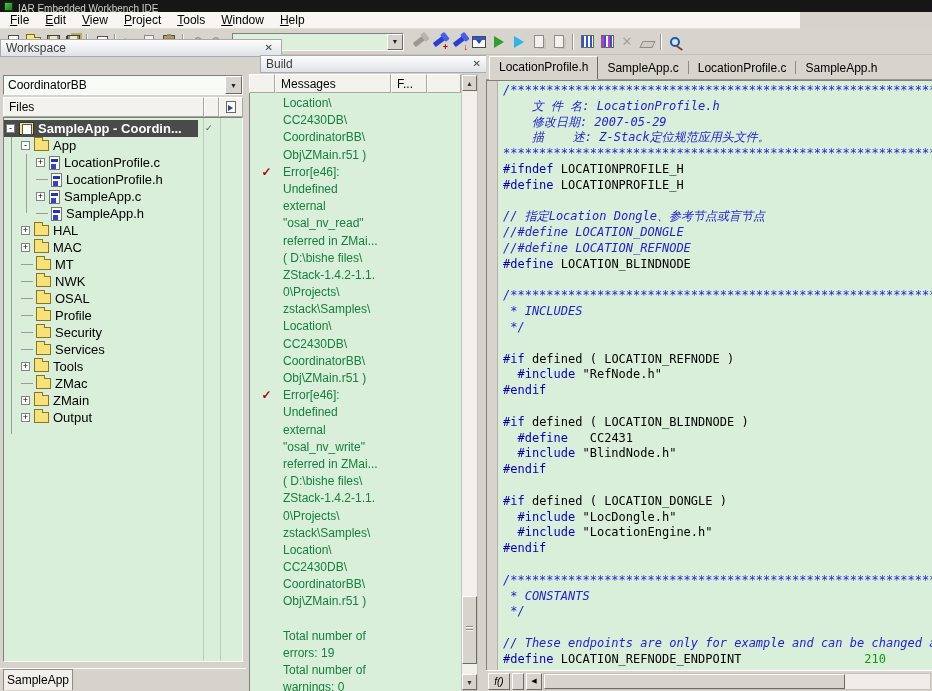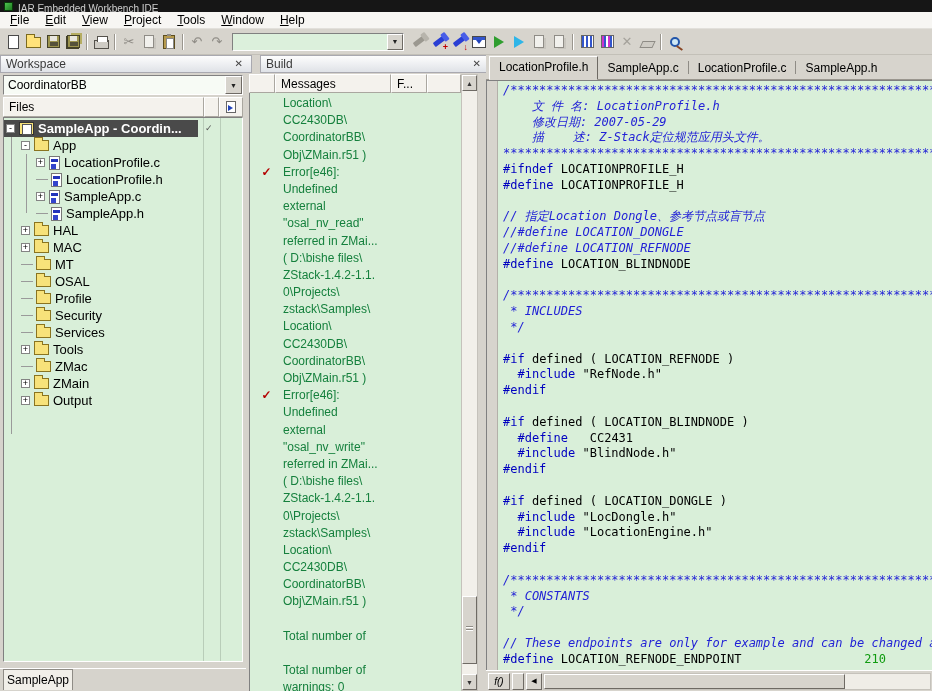--- a/index.html
+++ b/index.html
@@ -6,21 +6,21 @@
   html,body{width:932px;height:691px;overflow:hidden}
   body{font-family:"Liberation Sans",sans-serif;font-size:12px;background:#d6d3cc}
   #app{position:relative;width:932px;height:691px;background:#d6d3cc;overflow:hidden}
 
   
   .titlebar{position:absolute;left:0;top:0;width:932px;height:12px;background:#161616;display:flex;align-items:flex-end;overflow:hidden}
   .appicon{width:9px;height:9px;background:linear-gradient(135deg,#4ec250,#1d7a1f);border:1px solid #0a3b0b;margin:0 5px 1px 4px;flex:none}
   .ttext{font-size:10px;line-height:11px;color:#cfcfcf;transform:translateY(2px);white-space:nowrap}
 
   
-  .menubar{position:absolute;left:0;top:12px;width:932px;height:17px;background:#f7f6f3;border-bottom:1px solid #e2e0db;display:flex;align-items:center;padding-left:2px}
+  .menubar{position:absolute;left:0;top:12px;width:800px;height:17px;background:#f7f6f3;border-bottom:1px solid #e2e0db;display:flex;align-items:center;padding-left:2px}
   .menu-item{padding:1px 8px;color:#000}
 
   
   .toolbar{position:absolute;left:0;top:29px;width:932px;height:26px;background:#d7d4cd;border-bottom:1px solid #c3c0b8;display:flex;align-items:center;padding-left:3px}
   .tbgroup{display:flex;align-items:center}
   .tbi{width:20px;height:20px;display:flex;align-items:center;justify-content:center;position:relative;flex:none}
   .tsep{width:2px;height:16px;border-left:1px solid #9a968e;border-right:1px solid #ffffff;margin:0 3px;flex:none}
   .combo{width:172px;height:18px;background:#dcf0dc;border:1px solid;border-color:#808080 #fff #fff #808080;display:flex;margin:0 5px;flex:none}
   .combo .cval{flex:1;padding:1px 3px;overflow:hidden;white-space:nowrap}
   .combo .cbtn{width:16px;background:#d7d4cd;border:1px solid;border-color:#fff #6e6a64 #6e6a64 #fff;font-size:7px;display:flex;align-items:center;justify-content:center;color:#222;flex:none}
@@ -56,21 +56,21 @@
   .grid2{width:13px;height:13px;border:1px solid #666;background:repeating-linear-gradient(90deg,#cc33cc 0 2px,#3355cc 2px 4px,#fff 4px 6px)}
   .ers{width:13px;height:7px;background:#cfccc5;border:1px solid #8f8c86;transform:skewX(-25deg);margin-top:6px}
   .mag{width:10px;height:10px;border:2px solid #2255aa;border-radius:50%;background:#cfe8f5;position:relative}
   .mag::after{content:"";position:absolute;right:-5px;bottom:-4px;width:7px;height:2px;background:#884422;transform:rotate(35deg)}
 
   
   .panel-hdr{position:absolute;height:18px;background:linear-gradient(#fdfdfd,#dfe2e7);border:1px solid #a9a9b0;display:flex;align-items:center;padding:0 5px;color:#3a3a3a}
   .panel-hdr .x{margin-left:auto;font-size:10px;color:#444;padding:0 3px;line-height:1}
 
   
-  #ws-hdr{left:0;top:55px;width:252px}
+  #ws-hdr{left:0;top:39px;width:282px}
   #ws-combo{position:absolute;left:3px;top:75px;width:240px;height:20px;background:#f7fbf5;border:1px solid;border-color:#808080 #fff #fff #808080;display:flex}
   #ws-combo .cval{flex:1;padding:2px 4px;white-space:nowrap;overflow:hidden}
   #ws-combo .cbtn{width:17px;background:#d7d4cd;border:1px solid;border-color:#fff #6e6a64 #6e6a64 #fff;font-size:7px;display:flex;align-items:center;justify-content:center;color:#222;flex:none}
   #files-hdr{position:absolute;left:3px;top:97px;width:240px;height:20px;display:flex}
   .fh-cell{background:#f4f2ed;border:1px solid;border-color:#fff #aaa7a0 #aaa7a0 #fff;display:flex;align-items:center;padding:0 5px;overflow:hidden}
   .fh-main{flex:1}
   .fh-sm{width:15px;flex:none;padding:0}
   .fh-ic{width:24px;flex:none;justify-content:center;padding:0}
   .pgarr{width:10px;height:12px;background:#fff;border:1px solid #666;position:relative}
   .pgarr::after{content:"";position:absolute;left:1px;top:3px;border:3px solid transparent;border-left:5px solid #2244bb}
@@ -311,20 +311,26 @@
         <div class="trow">
           <span class="sp" style="width: 15px;"></span>
           <span class="conn"></span>
           <span class="ic-folder"></span>
           <span class="tlabel">MT</span>
         </div>
         <div class="trow">
           <span class="sp" style="width: 15px;"></span>
           <span class="conn"></span>
           <span class="ic-folder"></span>
+          <span class="tlabel">NWK</span>
+        </div>
+        <div class="trow">
+          <span class="sp" style="width: 15px;"></span>
+          <span class="conn"></span>
+          <span class="ic-folder"></span>
           <span class="tlabel">OSAL</span>
         </div>
         <div class="trow">
           <span class="sp" style="width: 15px;"></span>
           <span class="conn"></span>
           <span class="ic-folder"></span>
           <span class="tlabel">Profile</span>
         </div>
         <div class="trow">
           <span class="sp" style="width: 15px;"></span>
@@ -503,20 +509,21 @@
       <div class="mrow">
         <span class="mico"></span>
         <span class="mtxt"></span>
       </div>
       <div class="mrow">
         <span class="mico"></span>
         <span class="mtxt">Total number of</span>
       </div>
       <div class="mrow">
         <span class="mico"></span>
+        <span class="mtxt">errors: 19</span>
       </div>
       <div class="mrow">
         <span class="mico"></span>
         <span class="mtxt">Total number of</span>
       </div>
       <div class="mrow">
         <span class="mico"></span>
         <span class="mtxt">warnings: 0</span>
       </div>
     </div>

